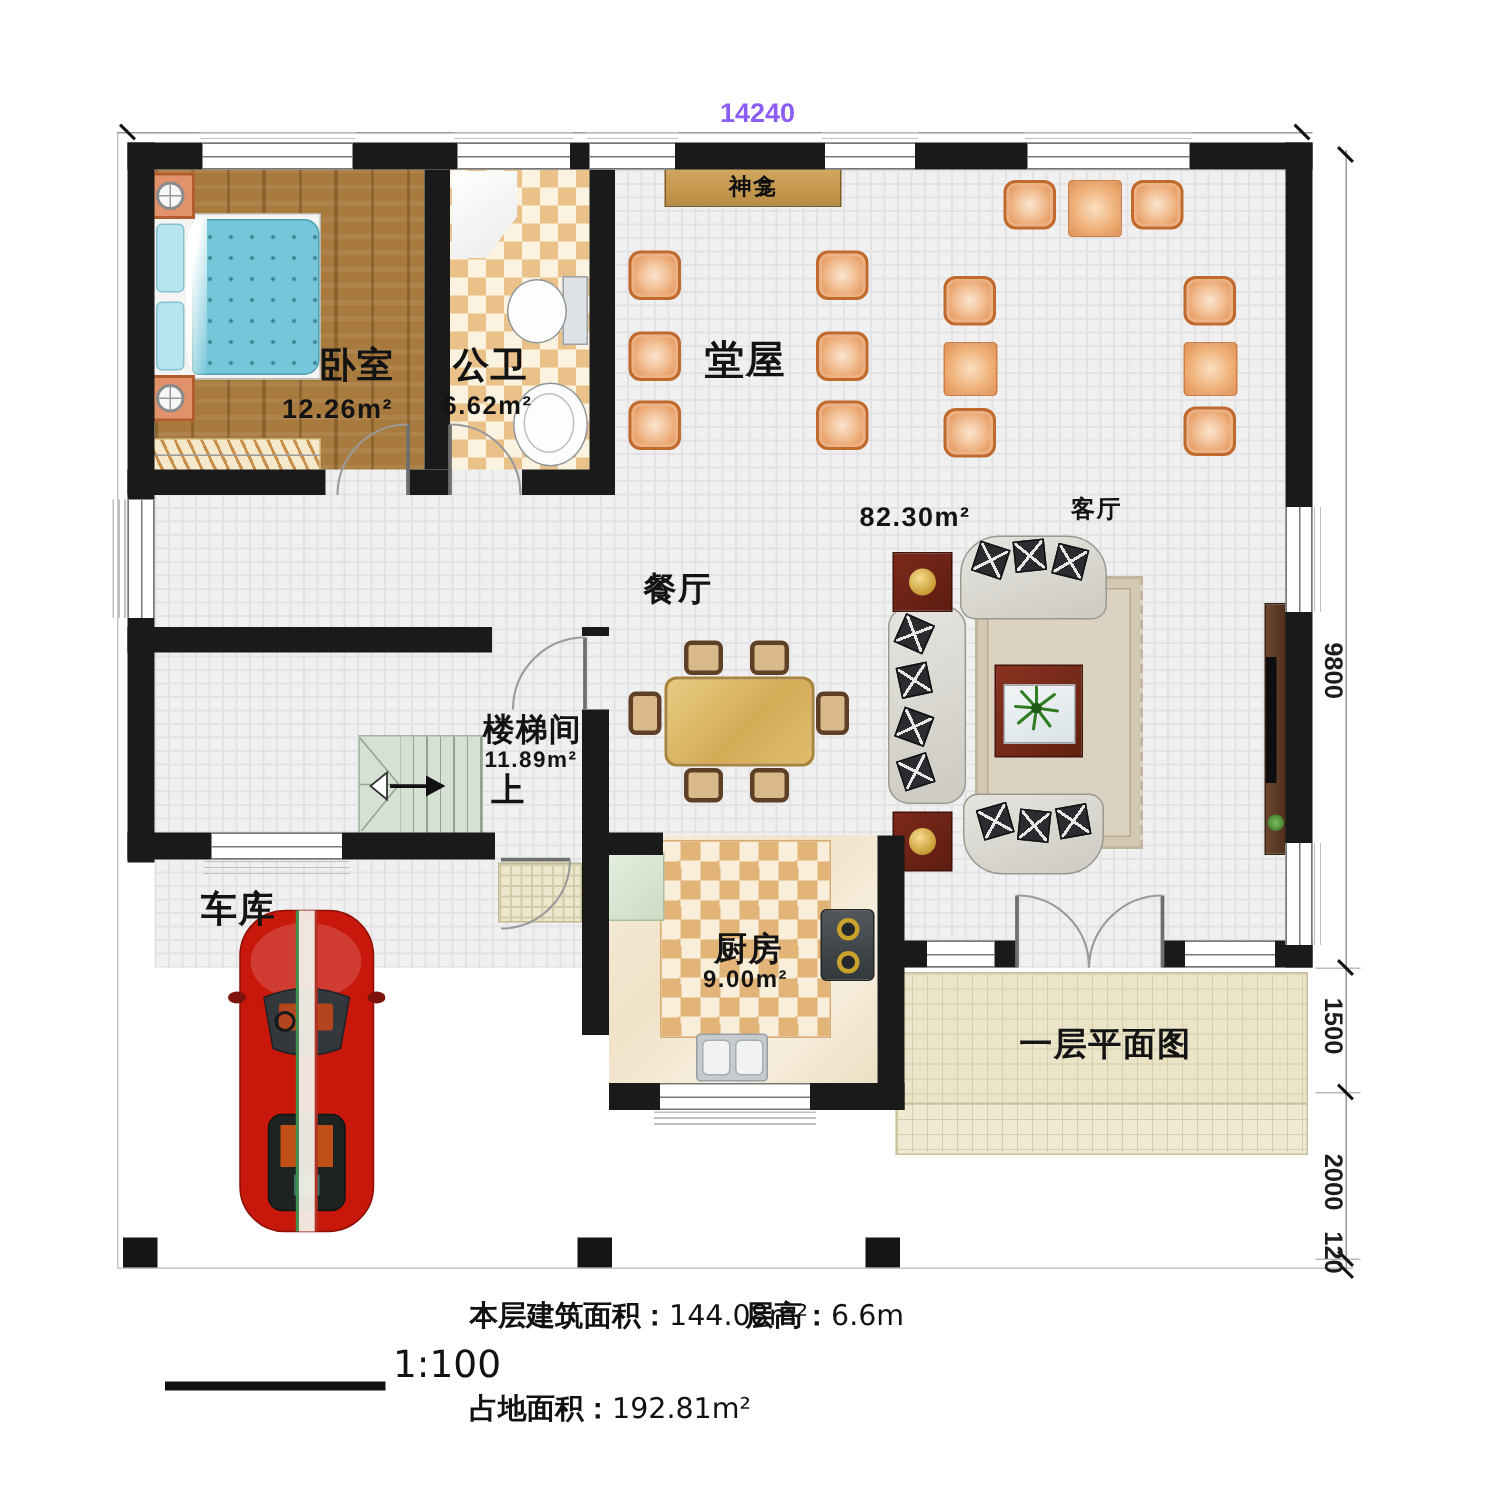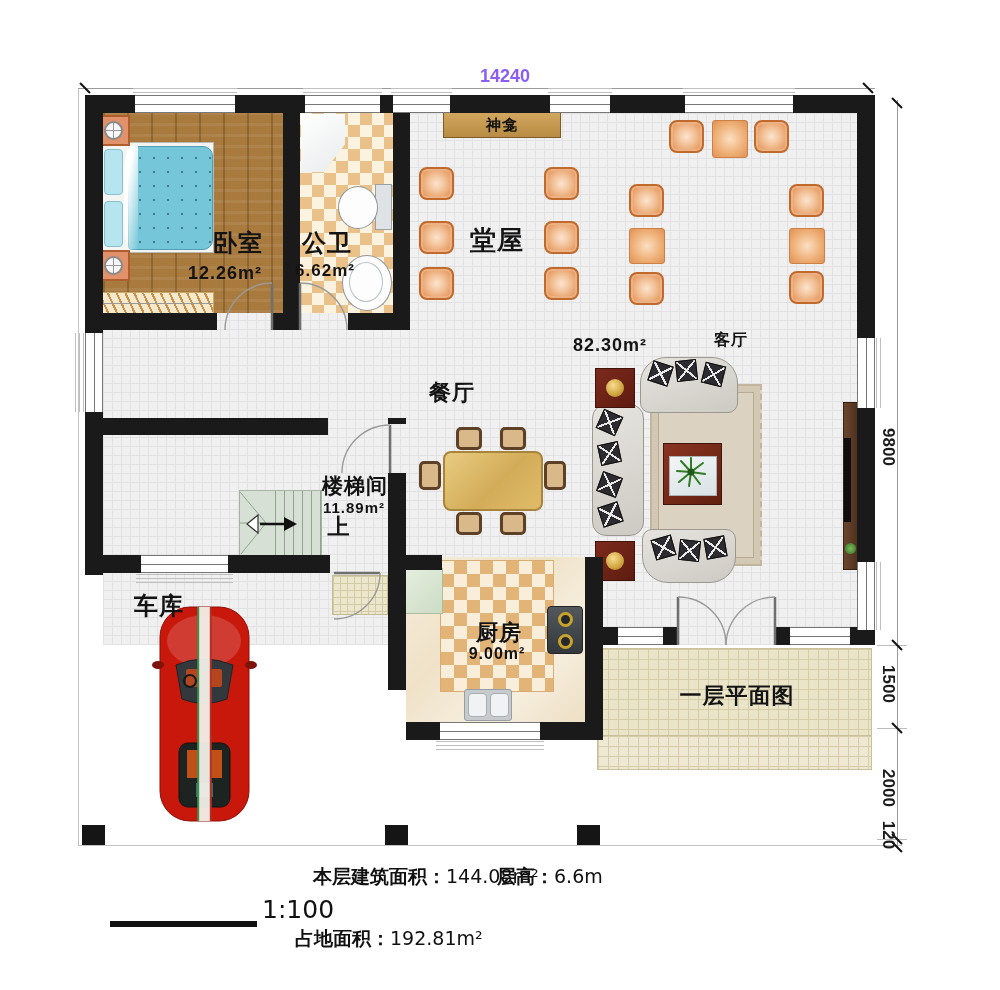--- a/index.html
+++ b/index.html
@@ -307,17 +307,17 @@
   <div class="rlabel" style="left:737px;top:696px;font-size:22px;">一层平面图</div>
 
   <div class="titleU" style="left:110px;top:921px;width:147px;height:6px;"></div>
   <div class="abs" style="left:262px;top:895px;font-size:25px;color:#111;font-family:'DejaVu Sans','Liberation Sans',sans-serif;">1:100</div>
   <div class="info-row" style="left:313px;top:864px;">
     <span class="lab">本层建筑面积：</span><span class="val">144.08m²</span>
   </div>
   <div class="info-row" style="left:497px;top:864px;">
     <span class="lab">层高：</span><span class="val">6.6m</span>
   </div>
-  <div class="info-row" style="left:295px;top:926px;text-align:right;">
+  <div class="info-row" style="left:313px;top:926px;text-align:right;">
     <span class="lab">占地面积：</span><span class="val">192.81m²</span>
   </div>
 
 </div>
 
 </body></html>

